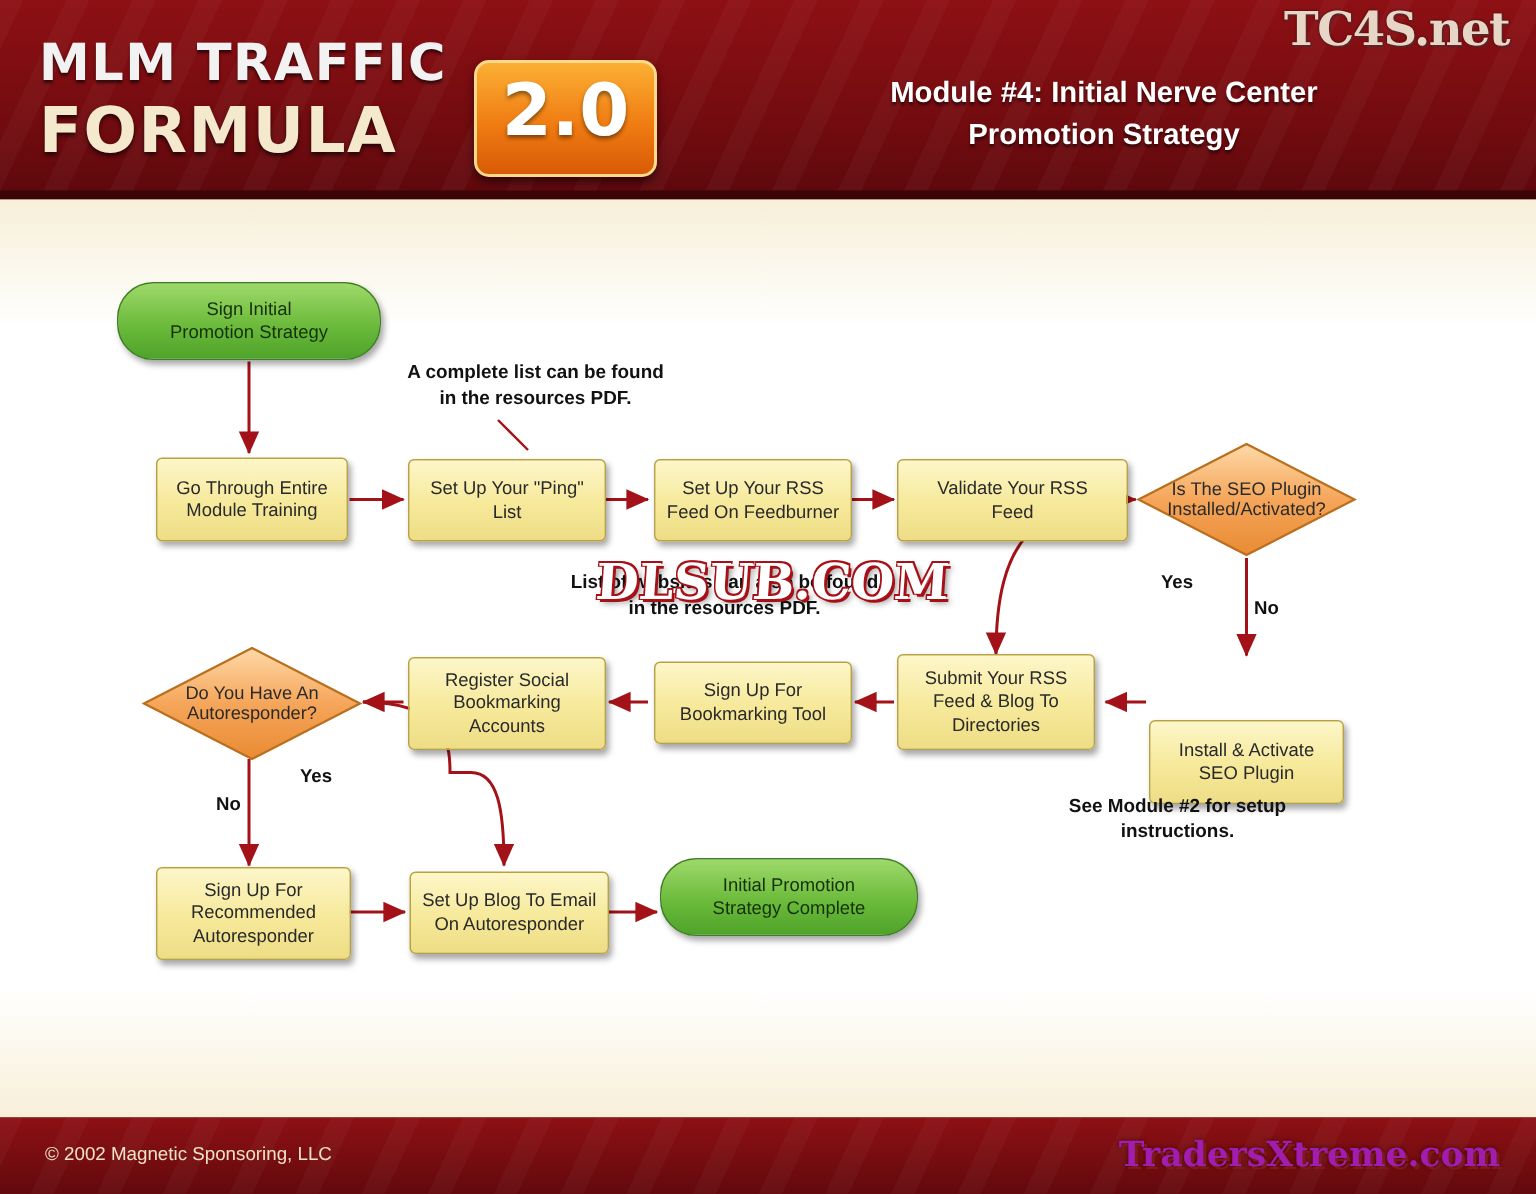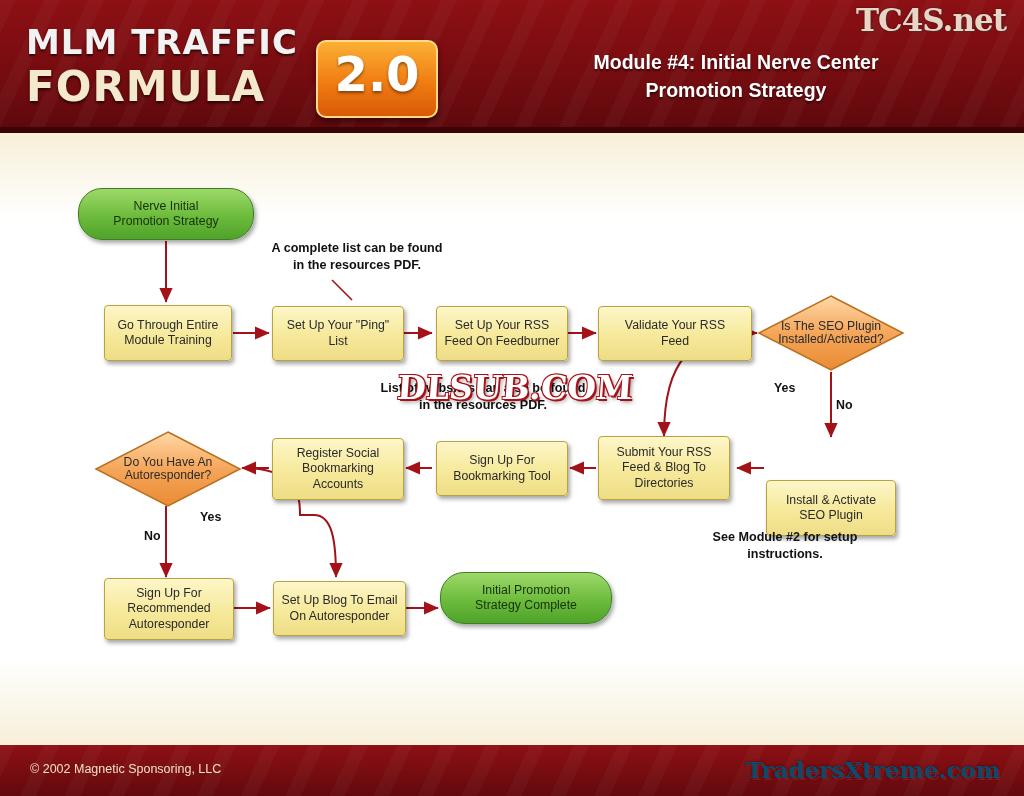--- a/index.html
+++ b/index.html
@@ -35,21 +35,21 @@
     background:linear-gradient(180deg,#f7efd8 0%,#ffffff 14%,#ffffff 86%,#f7efd8 100%);}
 
   
   .footer{position:absolute;left:0;top:745px;width:1024px;height:51px;
     background:linear-gradient(180deg,#8d1014 0%,#7a0d11 45%,#62090d 100%);}
   .footer:before{content:"";position:absolute;left:0;top:0;width:1024px;height:51px;
     background:repeating-linear-gradient(115deg, rgba(255,255,255,0.030) 0px, rgba(255,255,255,0.030) 14px, rgba(0,0,0,0.0) 14px, rgba(0,0,0,0.0) 40px);}
   .footer-top{position:absolute;left:0;top:745px;width:1024px;height:4px;background:#3b0406;}
   .copyright{position:absolute;left:30px;top:762px;color:#f0e2c6;font-size:12.5px;}
   .site-mark{position:absolute;right:24px;top:756px;font-family:"DejaVu Serif",serif;font-weight:bold;font-size:23px;
-    color:#0c4a6e;text-shadow:2px 2px 0 #7a1b1e, 0 0 3px rgba(0,0,0,.6);}
+    color:#a21caf;text-shadow:2px 2px 0 #7a1b1e, 0 0 3px rgba(0,0,0,.6);}
 
   
   .node{position:absolute;box-sizing:border-box;display:flex;align-items:center;justify-content:center;
     text-align:center;font-size:12.3px;line-height:15.5px;color:#2a2a2a;border-radius:4px;
     box-shadow:2px 3px 4px rgba(0,0,0,.35);}
   .node span{display:block;padding:0 4px;}
   .n-yellow{background:linear-gradient(180deg,#fdf6c9 0%,#f6e99a 55%,#eedd86 100%);
     border:1px solid #b9a33f;}
   .n-green{background:linear-gradient(180deg,#9ed96a 0%,#6cbb3c 55%,#4fa32a 100%);
     border:1px solid #3f7f23;border-radius:22px;color:#16320a;font-weight:normal;}
@@ -139,21 +139,21 @@
       <path d="M242,468 C300,468 300,500 300,515 L314,515 C332,515 336,540 336,577"></path>
     </g>
 
     <g stroke="#a31218" stroke-width="1.6" fill="none">
       <path d="M332,280 L352,300"></path>
       <path d="M828,505 L800,530"></path>
     </g>
   </svg>
 
   <div class="node n-green rounded" style="left:78px;top:188px;width:176px;height:52px;">
-    <span style="white-space:pre-line;">Nerve Initial
+    <span style="white-space:pre-line;">Sign Initial
 Promotion Strategy</span>
   </div>
 
   <div class="node n-yellow" style="left:104px;top:305px;width:128px;height:56px;">
     <span style="white-space:pre-line;">Go Through Entire
 Module Training</span>
   </div>
 
   <div class="node n-yellow" style="left:272px;top:306px;width:132px;height:55px;">
     <span style="white-space:pre-line;">Set Up Your "Ping"

